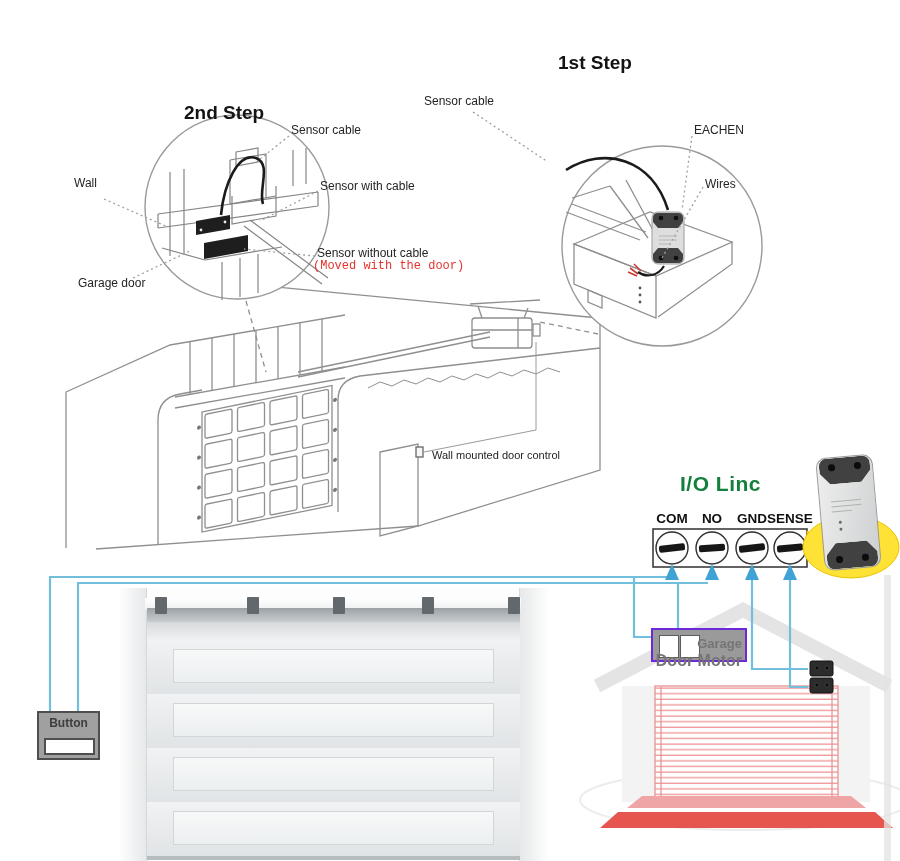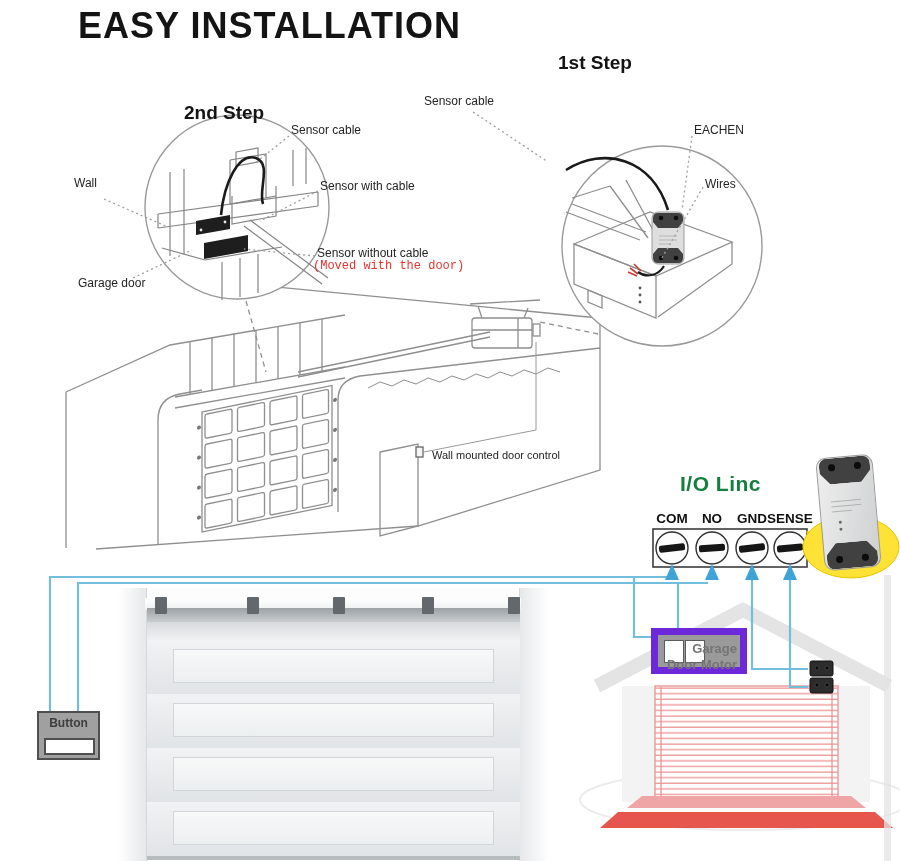--- a/index.html
+++ b/index.html
@@ -30,25 +30,25 @@
         background:linear-gradient(#f7f9f9,#eceff0);border:1px solid #d2d6d8;}
   .doorshadow{left:29px;top:268px;width:373px;height:4px;background:#b7bcbf;}
   
   .button-box{left:37px;top:711px;width:63px;height:49px;background:#a0a0a0;
               border:2px solid #4f4f4f;box-sizing:border-box;}
   .button-box .txt{position:absolute;left:0;right:0;top:3px;text-align:center;
                    font-size:12px;font-weight:700;color:#3e3e3e;}
   .button-box .slot{position:absolute;left:5px;top:25px;width:47px;height:13px;
                     background:#ffffff;border:2px solid #4f4f4f;}
   
-  .motor-box{left:651px;top:628px;width:96px;height:46px;background:#9a9a9a;
-             border:7px solid #6d28d9;box-sizing:border-box;}
+  .motor-box{left:651px;top:628px;width:96px;height:34px;background:#9a9a9a;
+             border:2px solid #6d28d9;box-sizing:border-box;}
   .motor-box .sq{position:absolute;top:5px;width:18px;height:21px;background:#ffffff;border:1px solid #5c5c5c;}
   .motor-box .t1{position:absolute;right:3px;top:6px;font-size:13px;font-weight:700;color:#757575;}
-  .motor-box .t2{position:absolute;right:3px;top:22px;font-size:13px;font-weight:700;color:#757575;}
+  .motor-box .t2{position:absolute;right:3px;top:22px;font-size:16px;font-weight:700;color:#757575;}
   
   .device{left:820px;top:456px;width:57px;height:113px;transform:rotate(-5deg);}
   .device .body{position:absolute;inset:0;border-radius:10px;border:1px solid #9b9b9b;
         background:linear-gradient(105deg,#efefef,#cdcfd0);}
   .device .cap{position:absolute;left:3px;right:3px;height:26px;background:#414141;}
   .device .cap.top{top:1px;border-radius:8px 8px 0 0;
         clip-path:polygon(0 0,100% 0,100% 55%,80% 100%,20% 100%,0 55%);}
   .device .cap.bot{bottom:1px;border-radius:0 0 8px 8px;
         clip-path:polygon(20% 0,80% 0,100% 45%,100% 100%,0 100%,0 45%);}
   .device .hole{position:absolute;width:7px;height:7px;border-radius:50%;background:#0c0c0c;}
@@ -279,21 +279,20 @@
     <div class="hole" style="right:12px;top:7px"></div>
     <div class="hole" style="left:12px;bottom:7px"></div>
     <div class="hole" style="right:12px;bottom:7px"></div>
     <div class="line" style="top:44px"></div>
     <div class="line" style="top:49px"></div>
     <div class="line" style="top:54px;width:20px"></div>
     <div class="dot" style="left:18px;top:64px"></div>
     <div class="dot" style="left:18px;top:71px"></div>
   </div>
 
-  <div class="title">EASY INSTALLATION</div>
   <div class="step-title" style="left:558px;top:52px">1st Step</div>
   <div class="step-title" style="left:184px;top:102px">2nd Step</div>
 
   <div class="lbl" style="left:424px;top:95px">Sensor cable</div>
   <div class="lbl" style="left:694px;top:124px">EACHEN</div>
   <div class="lbl" style="left:705px;top:178px">Wires</div>
 
   <div class="lbl" style="left:291px;top:124px">Sensor cable</div>
   <div class="lbl" style="left:320px;top:180px">Sensor with cable</div>
   <div class="lbl" style="left:74px;top:177px">Wall</div>

